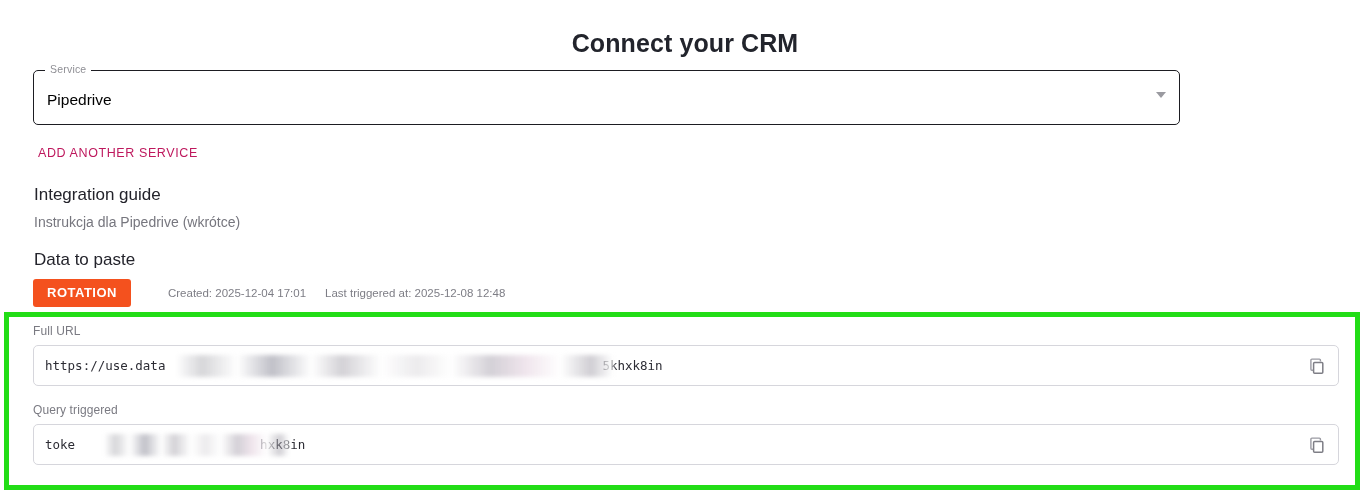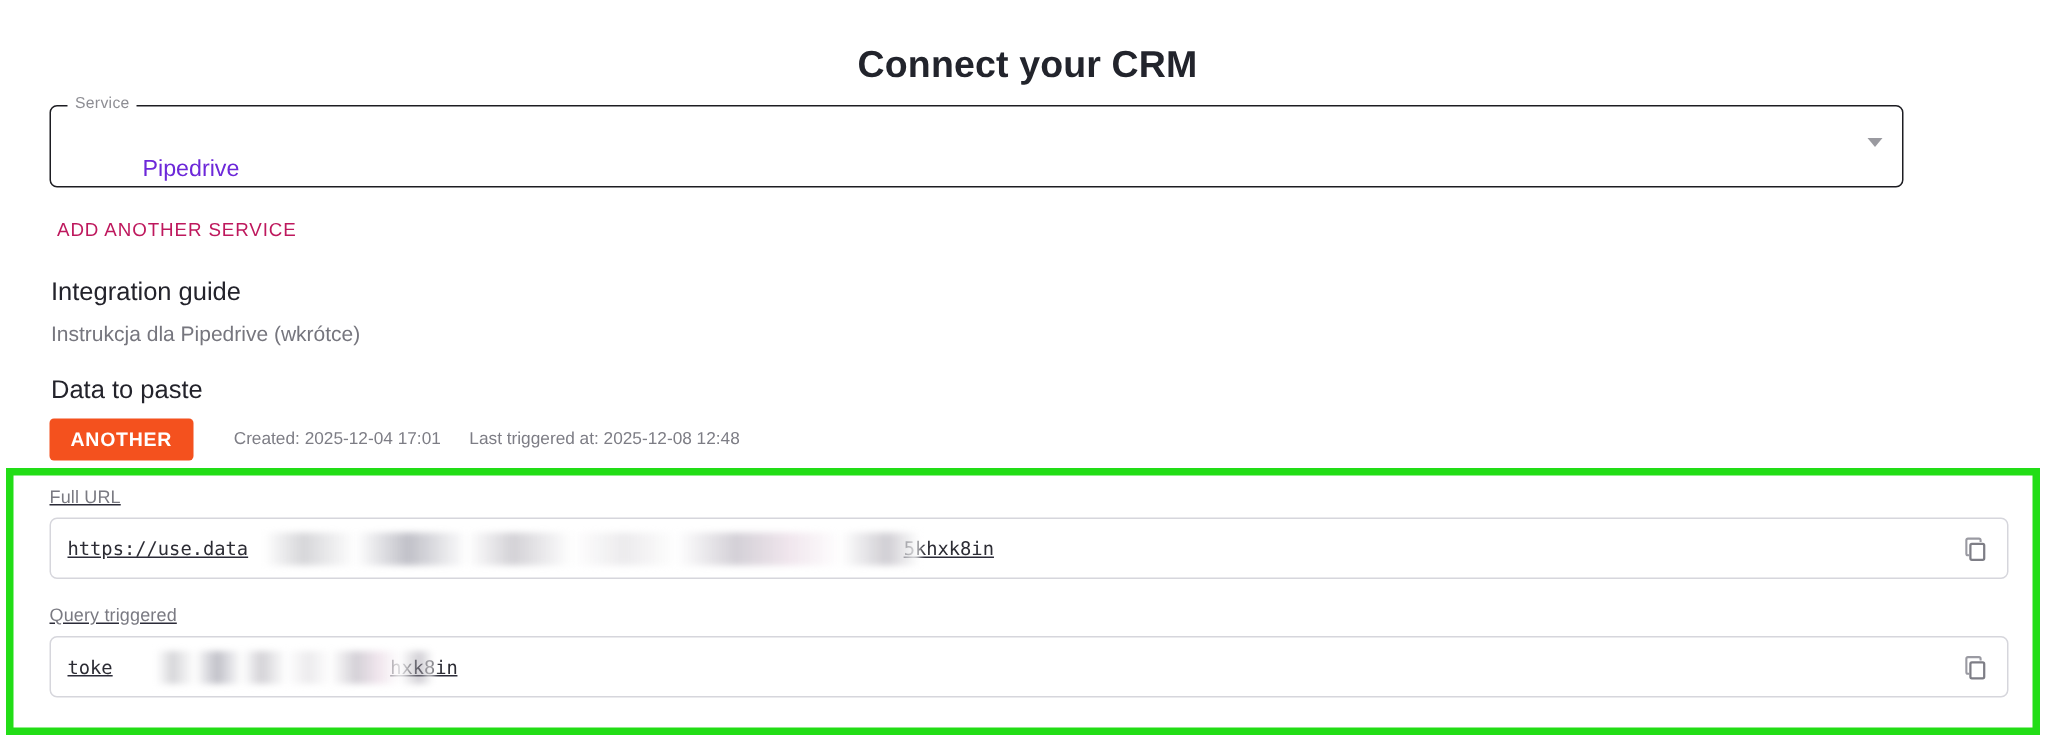--- a/index.html
+++ b/index.html
@@ -35,21 +35,21 @@
     color: #22242c;
     letter-spacing: 0.1px;
     line-height: 32px;
   }
 
   
   .select-wrap {
     position: absolute;
     left: 33px;
     top: 70px;
-    width: 1236px;
+    width: 1147px;
     height: 55px;
   }
   .select-fieldset {
     position: absolute;
     inset: 0;
     border: 1.4px solid #1d1d22;
     border-radius: 5px;
     box-sizing: border-box;
     pointer-events: none;
   }
@@ -60,25 +60,24 @@
     background: #ffffff;
     padding: 0 5px;
     font-size: 10.5px;
     color: #8e8e94;
     line-height: 12px;
     letter-spacing: .2px;
   }
   .select-value {
     position: absolute;
     left: 14px;
-    top: 33px;
+    top: 20px;
     font-size: 15.5px;
-    color: #6d28d9;
+    color: #000000;
     line-height: 20px;
-    margin-left: 48px;
   }
   .select-arrow {
     position: absolute;
     right: 14px;
     top: 22px;
     width: 0;
     height: 0;
     border-left: 5px solid transparent;
     border-right: 5px solid transparent;
     border-top: 6px solid #9a9aa0;
@@ -141,39 +140,39 @@
     letter-spacing: .5px;
     border-radius: 3px;
     padding: 6px 14px 7px 14px;
     line-height: 15px;
     cursor: pointer;
   }
   .meta {
     font-size: 11.5px;
     color: #7d7d85;
     line-height: 15px;
-    margin-left: 27px;
+    margin-left: 37px;
     white-space: nowrap;
   }
   .meta.second { margin-left: 19px; }
 
   
   .green-box {
     position: absolute;
     left: 4px;
     top: 312px;
     width: 1356px;
     height: 178px;
     border: 5px solid #22dd16;
     box-sizing: border-box;
     pointer-events: none;
   }
 
   
-  .field-block { position: absolute; text-decoration: underline; }
+  .field-block { position: absolute; }
   #full-url-block  { left: 33px; top: 323px; width: 1306px; }
   #query-block     { left: 33px; top: 402px; width: 1306px; }
 
   .field-label {
     font-size: 12px;
     color: #7a7a82;
     line-height: 16px;
     margin-bottom: 6px;
     letter-spacing: .1px;
   }
@@ -252,21 +251,21 @@
   </div>
 
   <div class="add-service">ADD ANOTHER SERVICE</div>
 
   <div class="section-heading" id="integration-heading">Integration guide</div>
   <div class="sub-text">Instrukcja dla Pipedrive (wkrótce)</div>
 
   <div class="section-heading" id="data-heading">Data to paste</div>
 
   <div class="rotation-row">
-    <div class="badge">ANOTHER</div>
+    <div class="badge">ROTATION</div>
     <div class="meta">Created: 2025-12-04 17:01</div>
     <div class="meta second">Last triggered at: 2025-12-08 12:48</div>
   </div>
 
   <div class="green-box"></div>
 
   <div class="field-block" id="full-url-block">
     <div class="field-label">Full URL</div>
     <div class="field-box">
       <div class="field-value"><span>https://use.data</span><span style="display:inline-block;width:437px"></span><span>5khxk8in</span></div>

